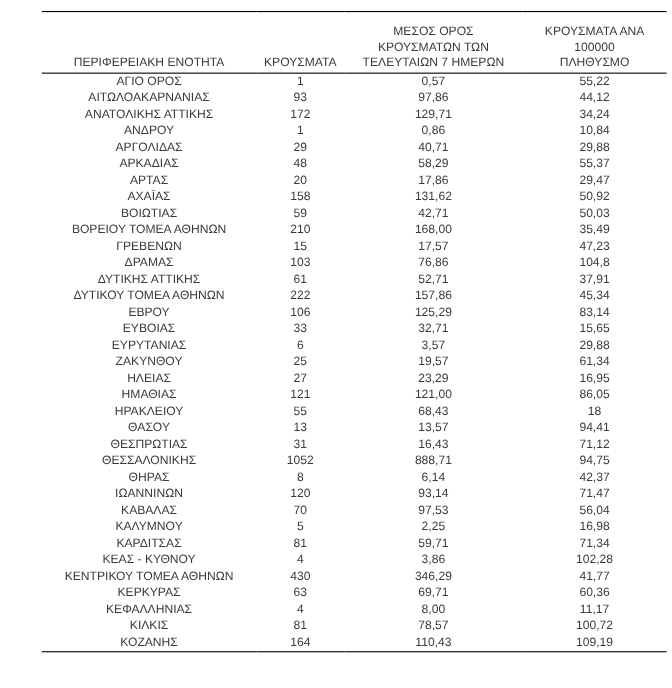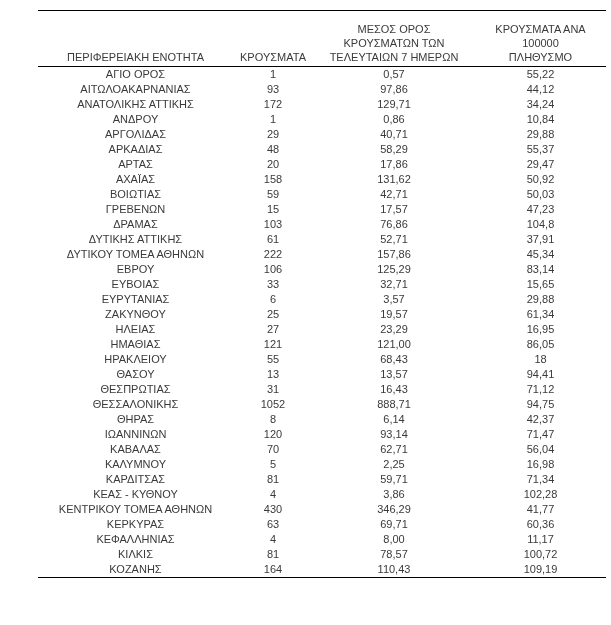--- a/index.html
+++ b/index.html
@@ -126,20 +126,26 @@
           <td>131,62</td>
           <td>50,92</td>
         </tr>
         <tr>
           <td>ΒΟΙΩΤΙΑΣ</td>
           <td>59</td>
           <td>42,71</td>
           <td>50,03</td>
         </tr>
         <tr>
+          <td>ΒΟΡΕΙΟΥ ΤΟΜΕΑ ΑΘΗΝΩΝ</td>
+          <td>210</td>
+          <td>168,00</td>
+          <td>35,49</td>
+        </tr>
+        <tr>
           <td>ΓΡΕΒΕΝΩΝ</td>
           <td>15</td>
           <td>17,57</td>
           <td>47,23</td>
         </tr>
         <tr>
           <td>ΔΡΑΜΑΣ</td>
           <td>103</td>
           <td>76,86</td>
           <td>104,8</td>
@@ -224,21 +230,21 @@
         </tr>
         <tr>
           <td>ΙΩΑΝΝΙΝΩΝ</td>
           <td>120</td>
           <td>93,14</td>
           <td>71,47</td>
         </tr>
         <tr>
           <td>ΚΑΒΑΛΑΣ</td>
           <td>70</td>
-          <td>62,71</td>
+          <td>97,53</td>
           <td>56,04</td>
         </tr>
         <tr>
           <td>ΚΑΛΥΜΝΟΥ</td>
           <td>5</td>
           <td>2,25</td>
           <td>16,98</td>
         </tr>
         <tr>
           <td>ΚΑΡΔΙΤΣΑΣ</td>

